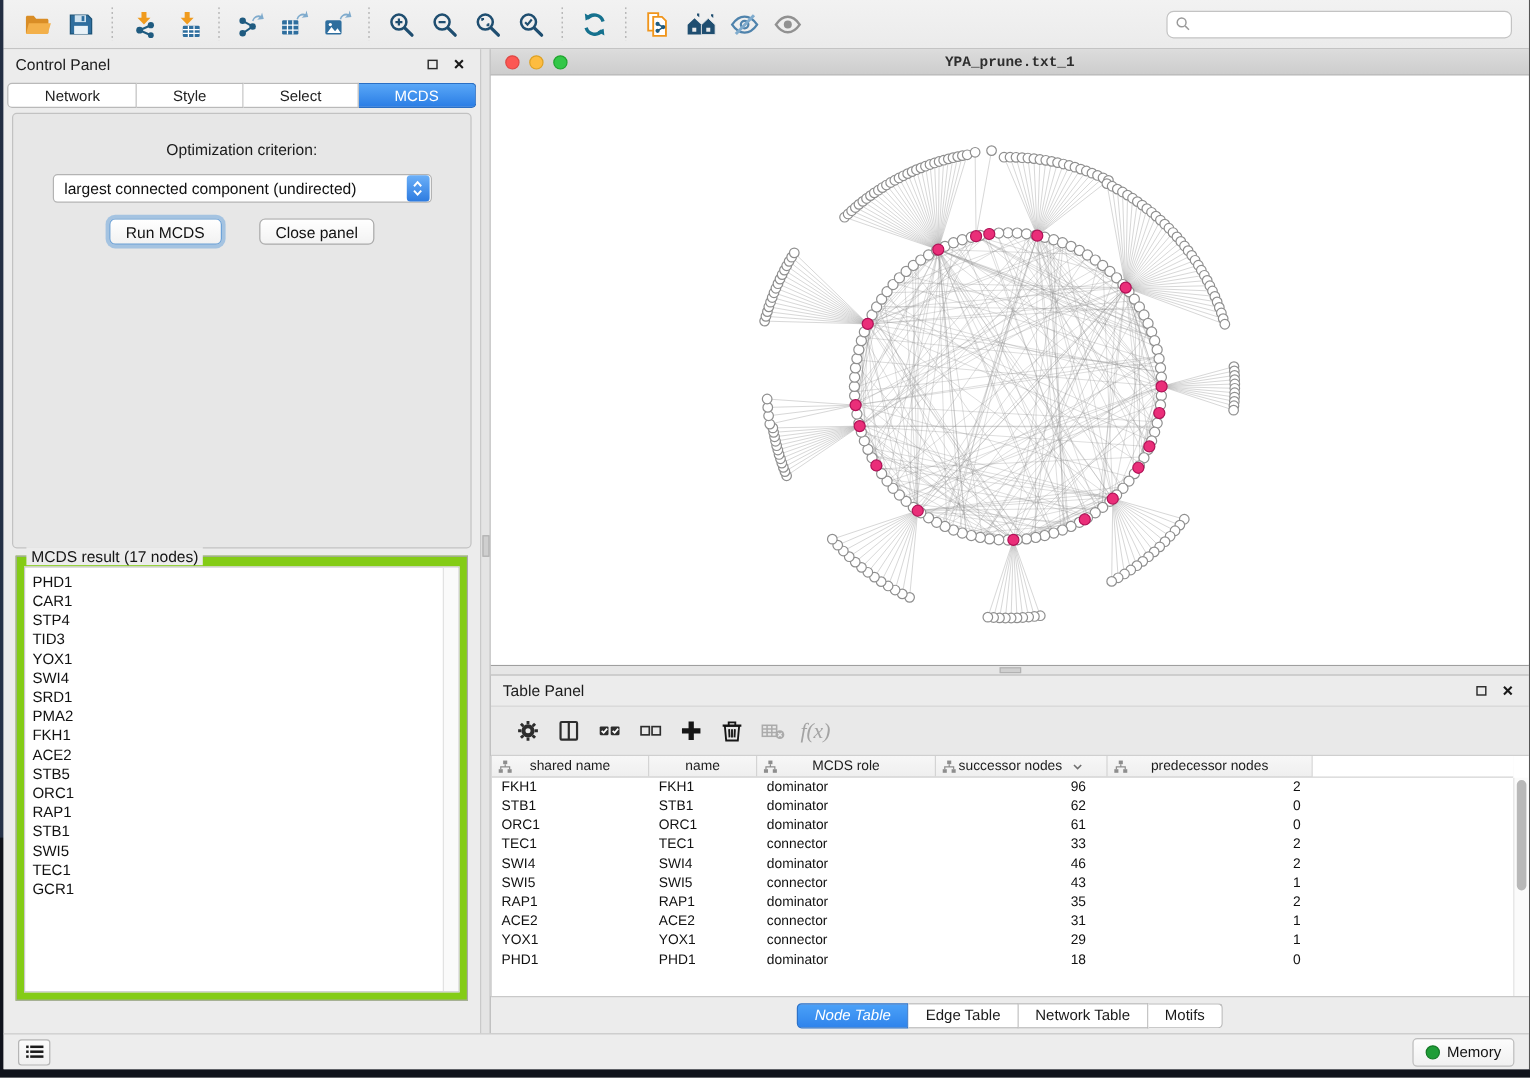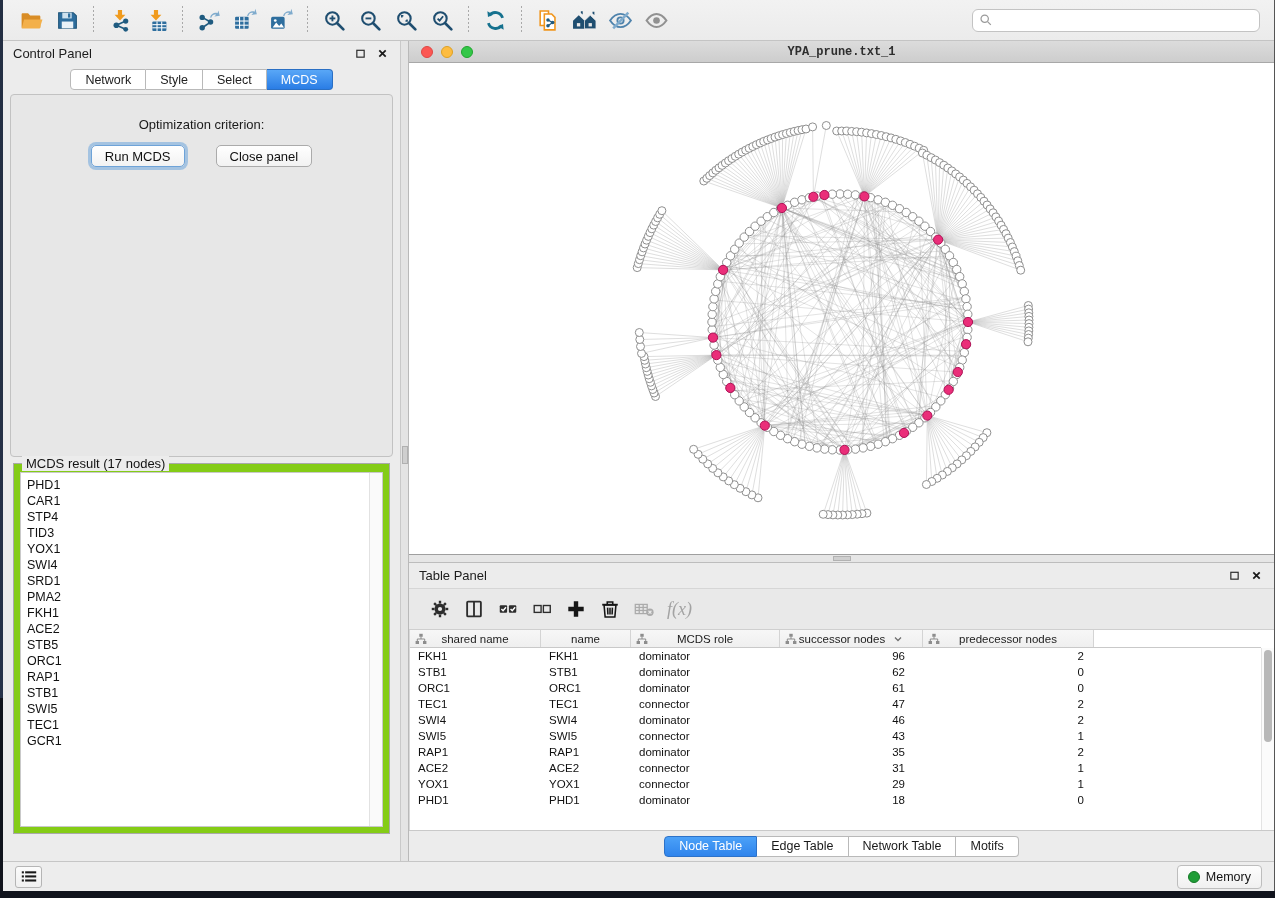--- a/index.html
+++ b/index.html
@@ -30,21 +30,21 @@
 
   
   .cpanel { width:397px; flex:0 0 auto; background:#ececec; display:flex; flex-direction:column; position:relative; }
   .panel-head { height:25px; display:flex; align-items:center; padding:0 10px; flex:0 0 auto; }
   .panel-title { font-size:13px; color:#1c1c1c; }
   .panel-head .ph-spacer { flex:1; }
   .ph-ic { width:16px; height:16px; display:flex; align-items:center; justify-content:center; margin-left:6px; }
   .ph-ic svg { width:11px; height:11px; }
 
   .tabs-row { display:flex; justify-content:center; padding:3px 0 0 0; flex:0 0 auto; }
-  .tab { height:21px; padding:0 14px; display:flex; align-items:center; font-size:12.5px;
+  .tab { height:21px; padding:0 30px; display:flex; align-items:center; font-size:12.5px;
     background:#fff; border:1px solid #b9b9b9; border-left-width:0; color:#222; }
   .tab:first-child { border-left-width:1px; border-radius:4px 0 0 4px; }
   .tab:last-child { border-radius:0 4px 4px 0; }
   .tab.active { background:linear-gradient(#59a7f7,#2a7de5); color:#fff; border-color:#2a6fc4; }
 
   .cp-content { margin:4px 7px 0 7px; height:363px; background:#e7e7e7;
     border:1px solid #c2c2c2; border-radius:4px; flex:0 0 auto;
     display:flex; flex-direction:column; align-items:center; }
   .opt-label { margin-top:22px; font-size:13px; color:#1a1a1a; }
   .select { margin-top:13px; width:316px; height:24px; background:#fff; border:1px solid #b3b3b3;
@@ -108,21 +108,21 @@
   .gr-cell { font-size:11.5px; color:#111; line-height:16px; white-space:nowrap; overflow:hidden; }
   .gr-cell.l { padding-left:8px; }
   .gr-cell.n1 { text-align:right; padding-right:18px; }
   .gr-cell.n2 { text-align:right; padding-right:10px; }
   .vscroll { position:absolute; top:0; right:0; bottom:0; width:13px; background:#fbfbfb; border-left:1px solid #e3e3e3; }
   .vscroll .thumb { position:absolute; left:2px; top:2px; width:8px; height:92px; background:#b8b8b8; border-radius:5px; }
 
   .tp-tabs { height:31px; background:#ececec; border-top:1px solid #c9c9c9; display:flex; align-items:center; justify-content:center; flex:0 0 auto; }
   .seg { height:21px; padding:0 14px; display:flex; align-items:center; font-size:12.5px; background:#fff;
     border:1px solid #b9b9b9; border-left-width:0; color:#1a1a1a; }
-  .seg:first-child { border-left-width:1px; border-radius:4px 0 0 4px; }
+  .seg:first-child { border-left-width:1px; border-radius:4px 0 0 4px;font-style:italic; }
   .seg:last-child { border-radius:0 4px 4px 0; }
   .seg.active { background:linear-gradient(#4ba1f8,#2f84ec); color:#fff; border-color:#2d72c8; }
 
   
   .statusbar { height:30px; background:#ededed; border-top:1px solid #c6c6c6; display:flex; align-items:center;
     padding:0 12px; flex:0 0 auto; }
   .list-btn { width:27px; height:22px; background:linear-gradient(#fcfcfc,#f0f0f0); border:1px solid #b5b5b5;
     border-radius:3px; display:flex; align-items:center; justify-content:center; }
   .list-btn svg { width:16px; height:13px; }
   .sb-spacer { flex:1; }
@@ -328,20 +328,29 @@
 
       <div class="tabs-row">
         <div class="tab">Network</div>
         <div class="tab">Style</div>
         <div class="tab">Select</div>
         <div class="tab active">MCDS</div>
       </div>
 
       <div class="cp-content">
         <div class="opt-label">Optimization criterion:</div>
+        <div class="select">
+          <span class="sel-text">largest connected component (undirected)</span>
+          <span class="stepper">
+                <svg viewBox="0 0 10 16" fill="none" stroke="#fff" stroke-width="1.6">
+                  <path d="M2 6.2l3-3.4 3 3.4"></path>
+                  <path d="M2 9.8l3 3.4 3-3.4"></path>
+                </svg>
+              </span>
+        </div>
         <div class="btn-row">
           <div class="push-btn focused">Run MCDS</div>
           <div class="push-btn">Close panel</div>
         </div>
       </div>
 
       <div class="mcds-box">
         <div class="mcds-legend">MCDS result (17 nodes)</div>
         <div class="mcds-list">
           <div>
@@ -1242,21 +1251,21 @@
                     <div class="gr-cell l">ORC1</div>
                     <div class="gr-cell l">dominator</div>
                     <div class="gr-cell n1">61</div>
                     <div class="gr-cell n2">0</div>
                     <div class="gr-cell"></div>
                   </div>
                   <div class="grid-row">
                     <div class="gr-cell l">TEC1</div>
                     <div class="gr-cell l">TEC1</div>
                     <div class="gr-cell l">connector</div>
-                    <div class="gr-cell n1">47</div>
+                    <div class="gr-cell n1">33</div>
                     <div class="gr-cell n2">2</div>
                     <div class="gr-cell"></div>
                   </div>
                   <div class="grid-row">
                     <div class="gr-cell l">SWI4</div>
                     <div class="gr-cell l">SWI4</div>
                     <div class="gr-cell l">dominator</div>
                     <div class="gr-cell n1">46</div>
                     <div class="gr-cell n2">2</div>
                     <div class="gr-cell"></div>

